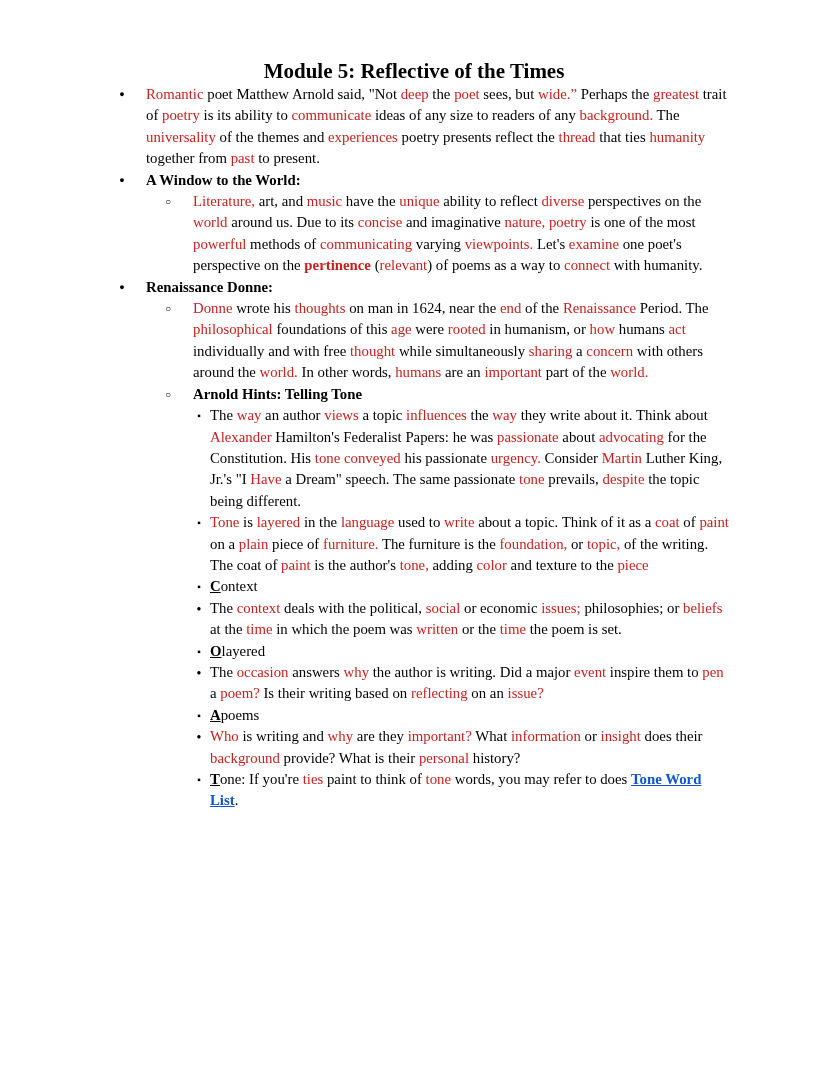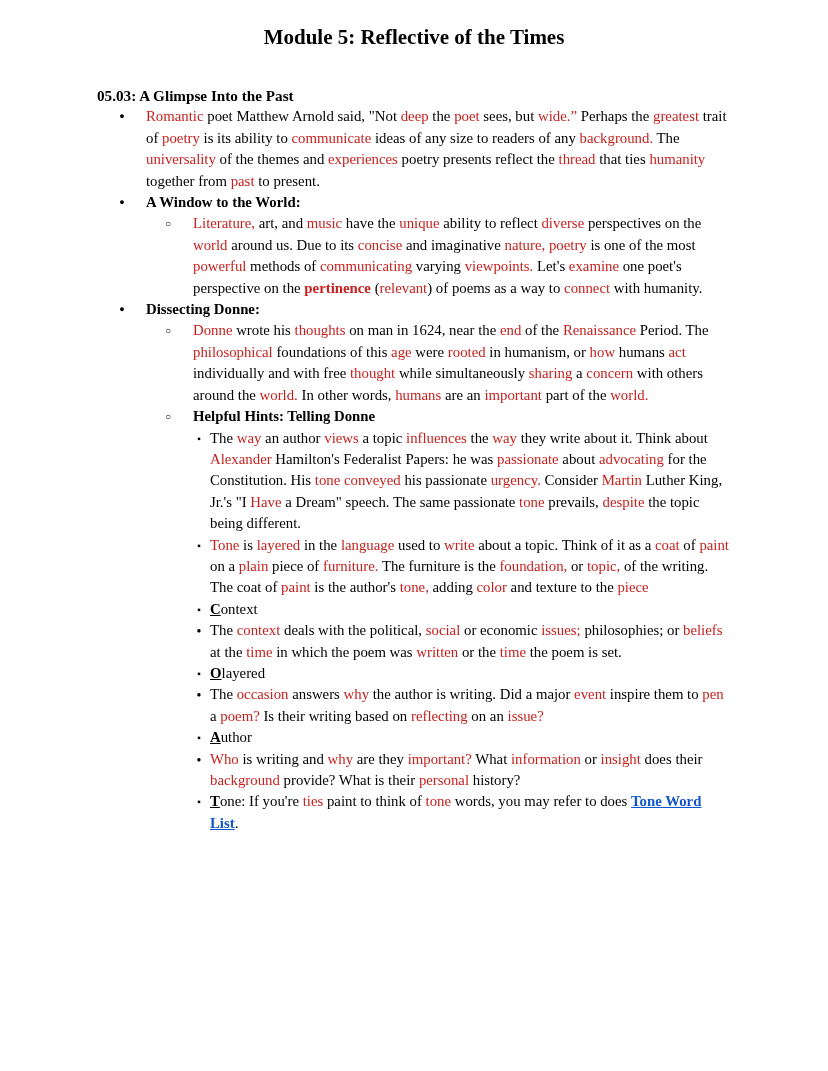--- a/index.html
+++ b/index.html
@@ -7,21 +7,21 @@
     position:relative;
     width:828px; height:1071px;
     background:#ffffff;
     font-family:"Liberation Serif","DejaVu Serif",serif;
     font-size:14.8px;
     line-height:21.4px;
     color:#000000;
     overflow:hidden;
   }
   .doc-title {
-    padding-top:24px;
+    padding-top:58px;
     text-align:center;
     font-weight:bold;
     font-size:21px;
     line-height:26px;
   }
   .section-heading {
     margin:35px 97px 0 97px;
     font-weight:bold;
     font-size:15.2px;
     line-height:21.4px;
@@ -47,31 +47,30 @@
   .red  { color:var(--accent-red,#c5221f); }
   .bold { font-weight:bold; }
   .ul   { text-decoration:underline; }
   .link { color:var(--link-blue,#1155cc); cursor:pointer; }
 </style>
 </head>
 <body>
 
 <div class="page">
   <div class="doc-title">Module 5: Reflective of the Times</div>
-  <div class="section-heading">05.03: A Glimpse Into the Past</div>
   <div class="list" id="list">
       <div class="item lvl1 m-disc"><span class="bullet">●</span><span><span class="red">Romantic</span><span> poet Matthew Arnold said, "Not </span><span class="red">deep</span><span> the </span><span class="red">poet</span><span> sees, but </span><span class="red">wide.”</span><span> Perhaps the </span><span class="red">greatest</span><span> trait of </span><span class="red">poetry</span><span> is its ability to </span><span class="red">communicate</span><span> ideas of any size to readers of any </span><span class="red">background.</span><span> The </span><span class="red">universality</span><span> of the themes and </span><span class="red">experiences</span><span> poetry presents reflect the </span><span class="red">thread</span><span> that ties </span><span class="red">humanity</span><span> together from </span><span class="red">past</span><span> to present.</span></span></div>
       <div class="item lvl1 m-disc"><span class="bullet">●</span><span><span class="bold">A Window to the World:</span></span></div>
       <div class="item lvl2 m-circle"><span class="bullet">○</span><span><span class="red">Literature,</span><span> art, and </span><span class="red">music</span><span> have the </span><span class="red">unique</span><span> ability to reflect </span><span class="red">diverse</span><span> perspectives on the </span><span class="red">world</span><span> around us. Due to its </span><span class="red">concise</span><span> and imaginative </span><span class="red">nature, poetry</span><span> is one of the most </span><span class="red">powerful</span><span> methods of </span><span class="red">communicating</span><span> varying </span><span class="red">viewpoints.</span><span> Let's </span><span class="red">examine</span><span> one poet's perspective on the </span><span class="red bold">pertinence</span><span> (</span><span class="red">relevant</span><span>) of poems as a way to </span><span class="red">connect</span><span> with humanity.</span></span></div>
-      <div class="item lvl1 m-disc"><span class="bullet">●</span><span><span class="bold">Dissecting Donne:</span></span></div>
+      <div class="item lvl1 m-disc"><span class="bullet">●</span><span><span class="bold">Renaissance Donne:</span></span></div>
       <div class="item lvl2 m-circle"><span class="bullet">○</span><span><span class="red">Donne</span><span> wrote his </span><span class="red">thoughts</span><span> on man in 1624, near the </span><span class="red">end</span><span> of the </span><span class="red">Renaissance</span><span> Period. The </span><span class="red">philosophical</span><span> foundations of this </span><span class="red">age</span><span> were </span><span class="red">rooted</span><span> in humanism, or </span><span class="red">how</span><span> humans </span><span class="red">act</span><span> individually and with free </span><span class="red">thought</span><span> while simultaneously </span><span class="red">sharing</span><span> a </span><span class="red">concern</span><span> with others around the </span><span class="red">world.</span><span> In other words, </span><span class="red">humans</span><span> are an </span><span class="red">important</span><span> part of the </span><span class="red">world.</span></span></div>
-      <div class="item lvl2 m-circle"><span class="bullet">○</span><span><span class="bold">Helpful Hints: Telling Donne</span></span></div>
+      <div class="item lvl2 m-circle"><span class="bullet">○</span><span><span class="bold">Arnold Hints: Telling Tone</span></span></div>
       <div class="item lvl3 m-square"><span class="bullet">▪</span><span><span>The </span><span class="red">way</span><span> an author </span><span class="red">views</span><span> a topic </span><span class="red">influences</span><span> the </span><span class="red">way</span><span> they write about it. Think about </span><span class="red">Alexander</span><span> Hamilton's Federalist Papers: he was </span><span class="red">passionate</span><span> about </span><span class="red">advocating</span><span> for the Constitution. His </span><span class="red">tone conveyed</span><span> his passionate </span><span class="red">urgency.</span><span> Consider </span><span class="red">Martin</span><span> Luther King, Jr.'s "I </span><span class="red">Have</span><span> a Dream" speech. The same passionate </span><span class="red">tone</span><span> prevails, </span><span class="red">despite</span><span> the topic being different.</span></span></div>
       <div class="item lvl3 m-square"><span class="bullet">▪</span><span><span class="red">Tone</span><span> is </span><span class="red">layered</span><span> in the </span><span class="red">language</span><span> used to </span><span class="red">write</span><span> about a topic. Think of it as a </span><span class="red">coat</span><span> of </span><span class="red">paint</span><span> on a </span><span class="red">plain</span><span> piece of </span><span class="red">furniture.</span><span> The furniture is the </span><span class="red">foundation,</span><span> or </span><span class="red">topic,</span><span> of the writing. The coat of </span><span class="red">paint</span><span> is the author's </span><span class="red">tone,</span><span> adding </span><span class="red">color</span><span> and texture to the </span><span class="red">piece</span></span></div>
       <div class="item lvl3 m-square"><span class="bullet">▪</span><span><span class="bold ul">C</span><span>ontext</span></span></div>
       <div class="item lvl3 m-dot"><span class="bullet">●</span><span><span>The </span><span class="red">context</span><span> deals with the political, </span><span class="red">social</span><span> or economic </span><span class="red">issues;</span><span> philosophies; or </span><span class="red">beliefs</span><span> at the </span><span class="red">time</span><span> in which the poem was </span><span class="red">written</span><span> or the </span><span class="red">time</span><span> the poem is set.</span></span></div>
       <div class="item lvl3 m-square"><span class="bullet">▪</span><span><span class="bold ul">O</span><span>layered</span></span></div>
       <div class="item lvl3 m-dot"><span class="bullet">●</span><span><span>The </span><span class="red">occasion</span><span> answers </span><span class="red">why</span><span> the author is writing. Did a major </span><span class="red">event</span><span> inspire them to </span><span class="red">pen</span><span> a </span><span class="red">poem?</span><span> Is their writing based on </span><span class="red">reflecting</span><span> on an </span><span class="red">issue?</span></span></div>
-      <div class="item lvl3 m-square"><span class="bullet">▪</span><span><span class="bold ul">A</span><span>uthor</span></span></div>
+      <div class="item lvl3 m-square"><span class="bullet">▪</span><span><span class="bold ul">A</span><span>poems</span></span></div>
       <div class="item lvl3 m-dot"><span class="bullet">●</span><span><span class="red">Who</span><span> is writing and </span><span class="red">why</span><span> are they </span><span class="red">important?</span><span> What </span><span class="red">information</span><span> or </span><span class="red">insight</span><span> does their </span><span class="red">background</span><span> provide? What is their </span><span class="red">personal</span><span> history?</span></span></div>
       <div class="item lvl3 m-square"><span class="bullet">▪</span><span><span class="bold ul">T</span><span>one: If you're </span><span class="red">ties</span><span> paint to think of </span><span class="red">tone</span><span> words, you may refer to does </span><span class="bold ul link">Tone Word List</span><span>.</span></span></div>
     </div>
 </div>
 
 </body></html>

